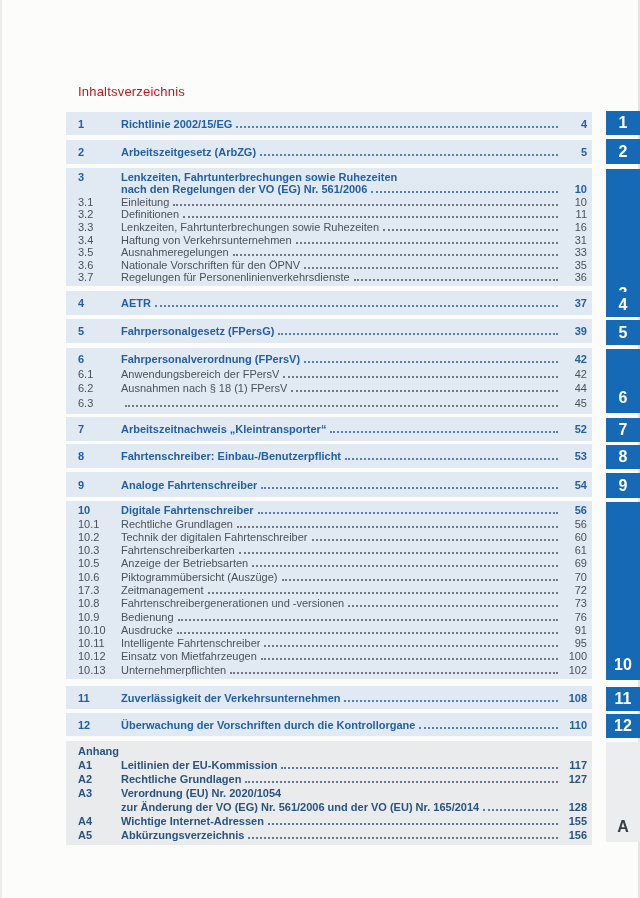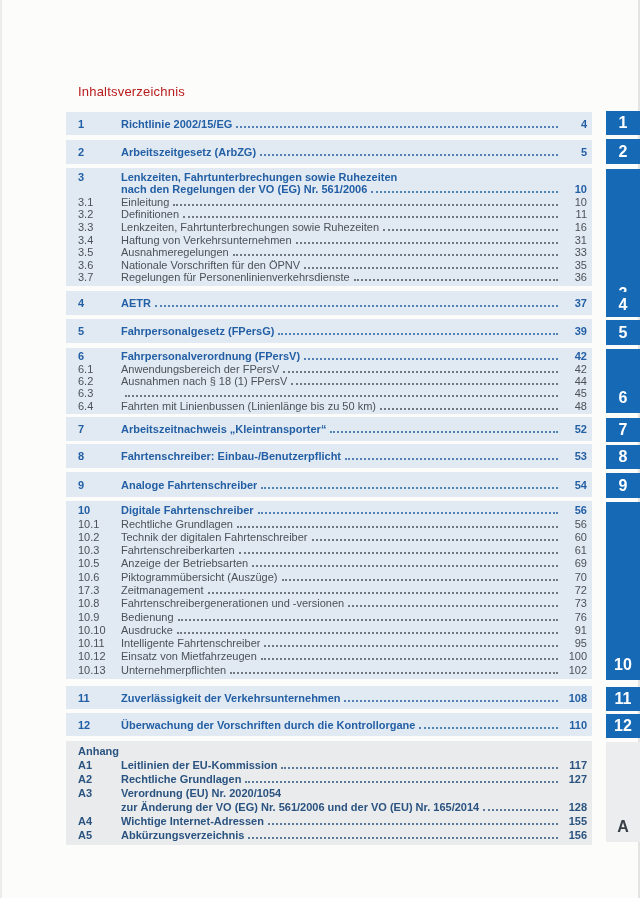--- a/index.html
+++ b/index.html
@@ -141,26 +141,20 @@
           <span class="num">6.2</span>
           <span class="label">Ausnahmen nach § 18 (1) FPersV</span>
           <span class="dots"></span>
           <span class="pagenum">44</span>
         </div>
         <div class="row">
           <span class="num">6.3</span>
           <span class="dots"></span>
           <span class="pagenum">45</span>
         </div>
-        <div class="row">
-          <span class="num">6.4</span>
-          <span class="label">Fahrten mit Linienbussen (Linienlänge bis zu 50 km)</span>
-          <span class="dots"></span>
-          <span class="pagenum">48</span>
-        </div>
       </div>
       <div class="band" style="top: 417px; height: 24px;">
         <div class="row bold">
           <span class="num">7</span>
           <span class="label">Arbeitszeitnachweis „Kleintransporter“</span>
           <span class="dots"></span>
           <span class="pagenum">52</span>
         </div>
       </div>
       <div class="band" style="top: 444px; height: 24px;">

